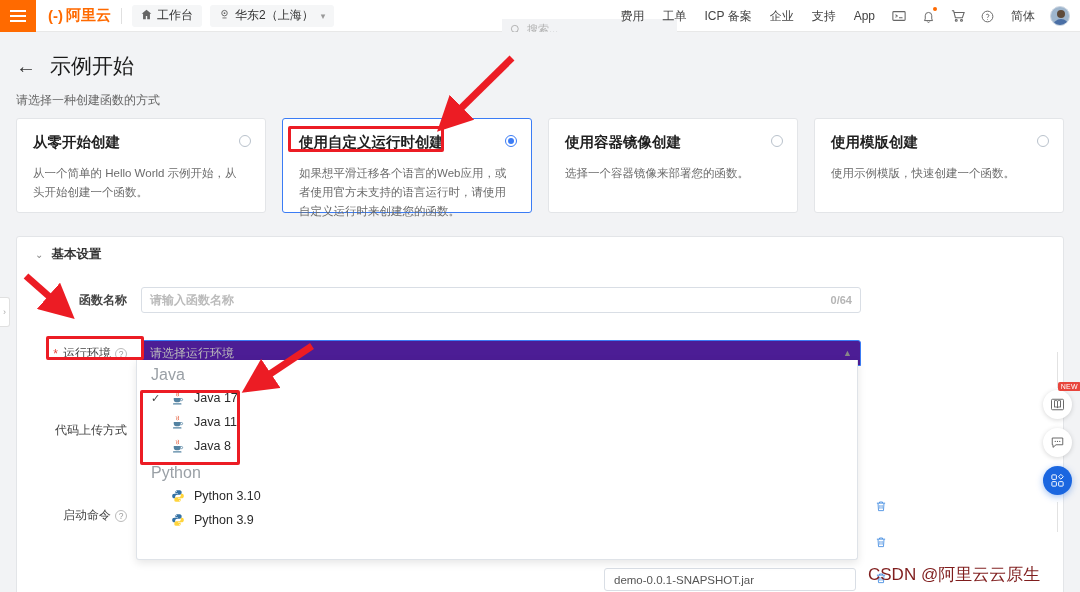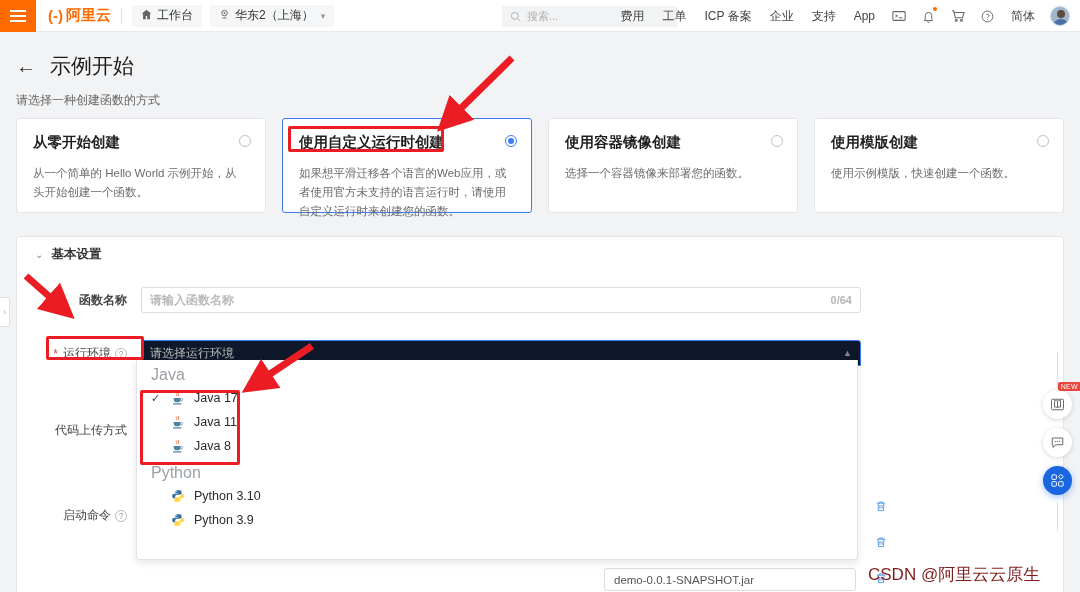--- a/index.html
+++ b/index.html
@@ -35,21 +35,21 @@
     display:flex; align-items:center; gap:5px;
     height:22px; padding:0 9px; border-radius:3px;
     background:#f5f6f7; color:#333; font-size:12px; cursor:pointer;
     white-space:nowrap;
   }
   .navpill + .navpill{ margin-left:8px; }
   .navpill .chev{ color:#999; font-size:9px; margin-left:2px; }
   .icn{ display:inline-block; line-height:1; }
 
   .search{
-    position:absolute; left:502px; top:6px;
+    position:absolute; left:502px; top:19px;
     width:175px; height:21px; background:#f2f3f5;
     display:flex; align-items:center; padding:0 8px; gap:6px;
     color:#b0b0b0; font-size:11px; cursor:text;
   }
   .search svg{ flex:none; }
 
   .rightnav{
     position:absolute; right:8px; top:0; height:32px;
     display:flex; align-items:center; gap:0px; font-size:12px; color:#444;
   }
@@ -155,21 +155,21 @@
   .inp{
     width:720px; height:26px; border:1px solid #d9dee5; border-radius:3px;
     background:#fff; display:flex; align-items:center;
     padding:0 8px; font-size:12px; color:#bbb; cursor:text;text-align:right;
   }
   .inp .cnt{ margin-left:auto; color:#b5b5b5; font-size:11px; }
   .hint{ font-size:11px; color:#b3b3b3; margin-top:6px; }
 
   .selbox{
     width:720px; height:26px; border:1px solid #3b7cf5; border-radius:3px 3px 0 0;
-    background:#0f172a; display:flex; align-items:center;
+    background:#4c1d95; display:flex; align-items:center;
     padding:0 8px; font-size:12px; color:#bbb; cursor:pointer;
   }
   .selbox .caret{ margin-left:auto; color:#888; font-size:9px; }
 
   
   .dropdown{
     position:absolute; left:136px; top:360px;
     width:722px; height:200px; background:#fff;
     border:1px solid #dfe3e8; border-top:none; border-radius:0 0 3px 3px;
     box-shadow:0 3px 8px rgba(0,0,0,.10); overflow:hidden;

